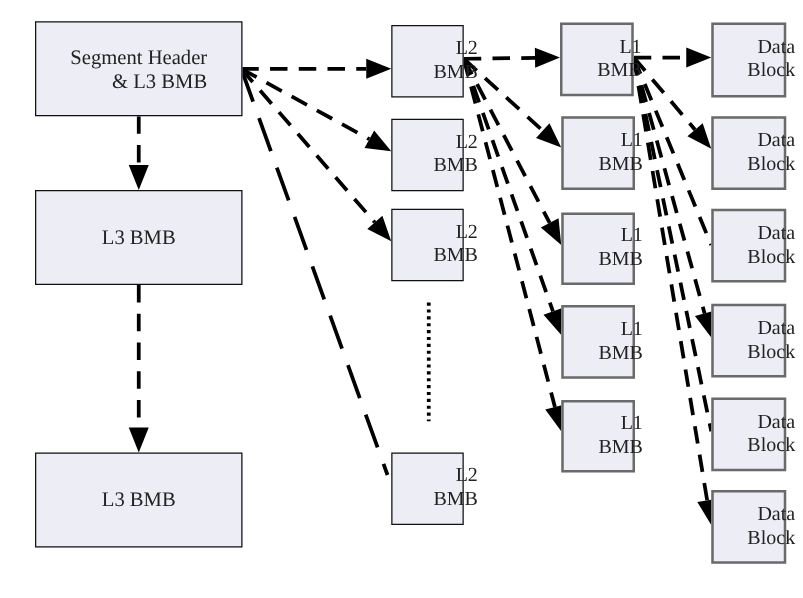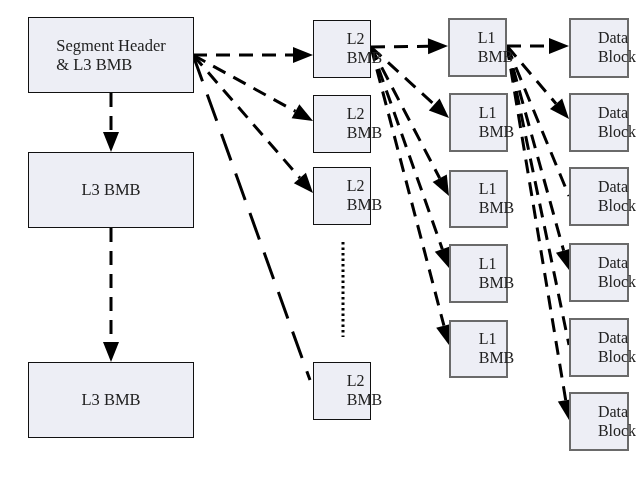--- a/index.html
+++ b/index.html
@@ -5,21 +5,21 @@
     html, body { margin: 0; padding: 0; background: #ffffff; }
     body { width: 642px; height: 478px; position: relative; overflow: hidden; font-family: "Liberation Serif", serif; }
     #diagram { position: absolute; left: 0; top: 0; width: 642px; height: 478px; }
     .node {
       position: absolute;
       box-sizing: border-box;
       background: #edeef5;
       display: flex;
       align-items: center;
       justify-content: center;
-      text-align: left;
+      text-align: right;
       color: #222;
       font-family: "Liberation Serif", serif;
       line-height: 1.18;
       white-space: pre-line;
     }
     .node.big { border: 1.5px solid #111; font-size: 16.5px; }
     .node.l2 { border: 1.5px solid #111; font-size: 16px; padding-left: 45px; }
     .node.gray { border: 2px solid #6a6a6a; font-size: 16px; padding-left: 36px; }
     svg#edges { position: absolute; left: 0; top: 0; }
   </style>

